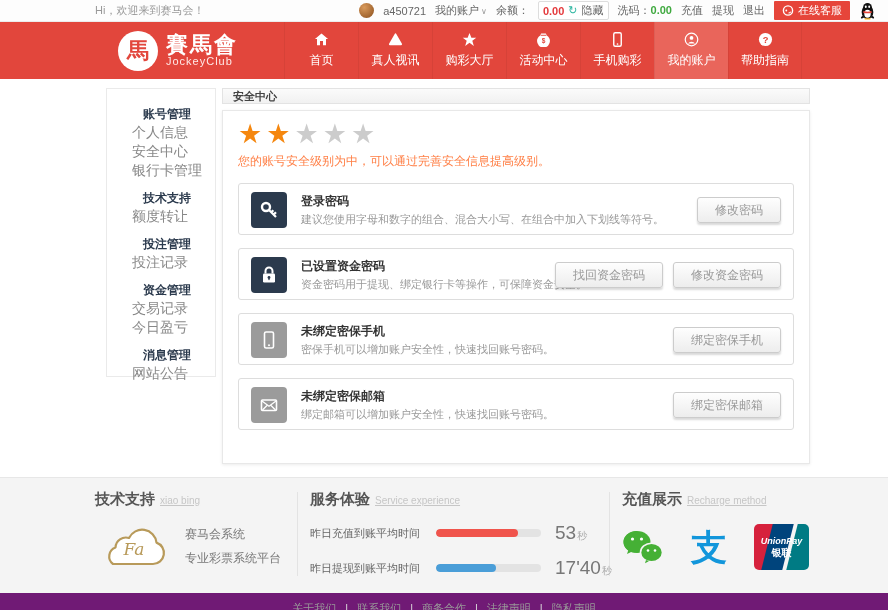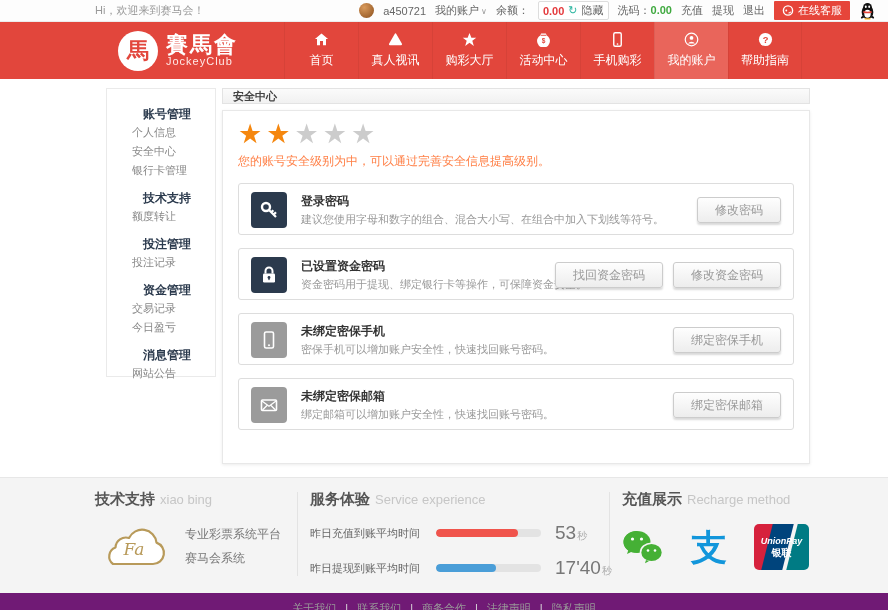--- a/index.html
+++ b/index.html
@@ -40,21 +40,21 @@
   .nav-item:last-child { border-right:1px solid rgba(0,0,0,0.05); }
   .nav-item.active { background:#e9655b; }
   .nav-ico { height:15px; display:flex; align-items:center; }
 
   
   .content { position:relative; height:398px; background:#fff; }
   .sidebar { position:absolute; left:106px; top:9px; width:110px; height:289px;
     background:#fff; border:1px solid #eaeaea; padding-top:11px; }
   .side-header { display:flex; align-items:center; gap:6px; padding-left:12px;
     color:#2b3a4d; font-size:12px; font-weight:bold; height:23px; cursor:pointer;flex-direction:column; }
-  .side-sub { padding-left:25px; font-size:11px; color:#888; height:19px;
+  .side-sub { padding-left:25px; font-size:14px; color:#888; height:19px;
     line-height:19px; cursor:pointer; }
   .side-gap { height:4px; }
 
   .main { position:absolute; left:222px; top:9px; width:588px; }
   .breadcrumb { height:16px; line-height:15px; background:linear-gradient(#fbfbfb,#f1f1f1);
     border:1px solid #e3e3e3; font-size:11px; font-weight:bold; color:#444; padding-left:10px; }
   .panel { margin-top:6px; background:#fff; border:1px solid #e8e8e8;
     box-shadow:0 1px 3px rgba(0,0,0,0.08); height:354px; padding:8px 15px; }
   .stars { font-size:27px; letter-spacing:4px; line-height:30px; }
   .star { color:#ccc; } .star.filled { color:#f5870f; }
@@ -68,21 +68,21 @@
   .card-buttons { position:absolute; right:12px; top:13px; display:flex; gap:10px; }
   .btn { height:26px; line-height:24px; padding:0 17px; border:1px solid #ccc; border-radius:3px;
     background:linear-gradient(#fefefe,#ededed); color:#999; font-size:12px;
     box-shadow:0 2px 2px rgba(0,0,0,0.15); cursor:pointer; white-space:nowrap; }
 
   
   .footer { height:116px; background:#f4f4f4; border-top:1px solid #e7e7e7; position:relative; }
   .f-div { position:absolute; top:14px; height:84px; width:1px; background:#e3e3e3; }
   .f-col { position:absolute; top:12px; }
   .f-title { font-size:15px; font-weight:bold; color:#555; }
-  .f-sub { font-size:13px; color:#c6c6c6; margin-left:5px; font-weight:normal; }
+  .f-sub { font-size:10px; color:#c6c6c6; margin-left:5px; font-weight:normal;text-decoration:underline; }
   .tech-body { display:flex; margin-top:12px; align-items:center; }
   .tech-lines { margin-left:12px; font-size:12px; color:#777; line-height:24px; }
   .svc-row { display:flex; align-items:center; margin-top:13px; }
   .svc-label { width:126px; font-size:11px; color:#666; }
   .track { width:105px; height:8px; background:#e3e3e3; border-radius:4px; overflow:hidden; }
   .fill { height:8px; border-radius:4px; }
   .svc-val { margin-left:14px; font-size:19px; color:#777; min-width:50px; }
   .svc-unit { font-size:10px; color:#aaa; margin-left:1px; }
   .pay-row { display:flex; align-items:center; gap:27px; margin-top:15px; }
   .alipay-glyph { font-size:36px; color:#1296db; font-weight:bold; line-height:38px;
@@ -328,22 +328,22 @@
   <div class="f-div" style="left:609px"></div>
 
   <div class="f-col" style="left:95px">
     <div><span class="f-title">技术支持</span><span class="f-sub">xiao bing</span></div>
     <div class="tech-body">
       <svg width="78" height="50" viewBox="0 0 78 50">
         <path d="M18 43 h40 a11 11 0 0 0 3.5 -21.4 a14.5 14.5 0 0 0 -27.5 -4.6 a10.5 10.5 0 0 0 -13.5 9.5 a9.5 9.5 0 0 0 -2.5 16.5 z" fill="#fff" stroke="#b89a5a" stroke-width="2.2" stroke-linejoin="round"></path>
         <text x="39" y="34" font-size="17" font-style="italic" text-anchor="middle" fill="#b89a5a" font-family="DejaVu Serif, serif">Fa</text>
       </svg>
       <div class="tech-lines">
+        <div>赛马会系统</div>
         <div>专业彩票系统平台</div>
-        <div>赛马会系统</div>
       </div>
     </div>
   </div>
 
   <div class="f-col" style="left:310px">
     <div><span class="f-title">服务体验</span><span class="f-sub">Service experience</span></div>
     <div class="svc-row">
       <span class="svc-label">昨日充值到账平均时间</span>
       <span class="track">
           <span class="fill" style="display: block; width: 78%; background: rgb(240, 84, 76);"></span>

